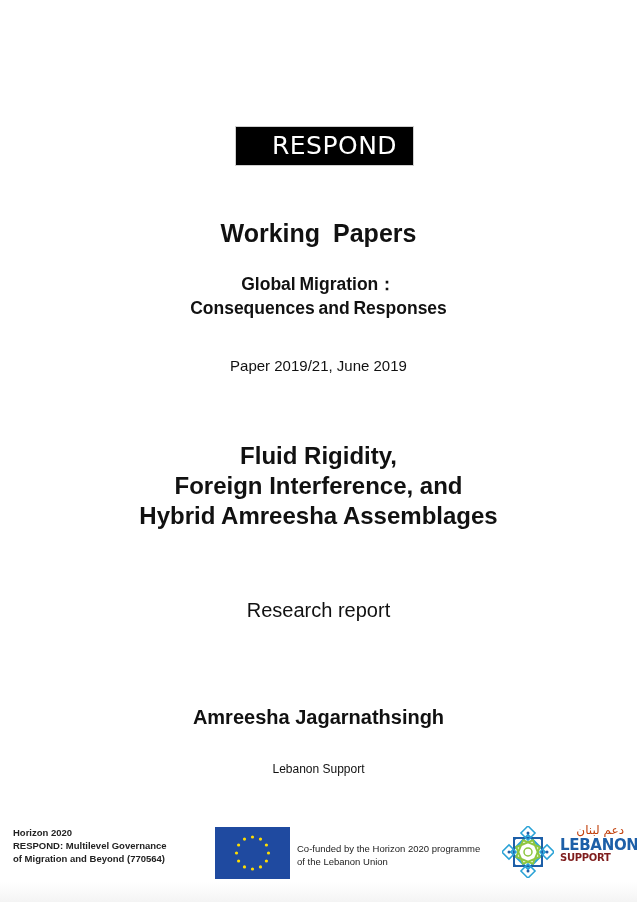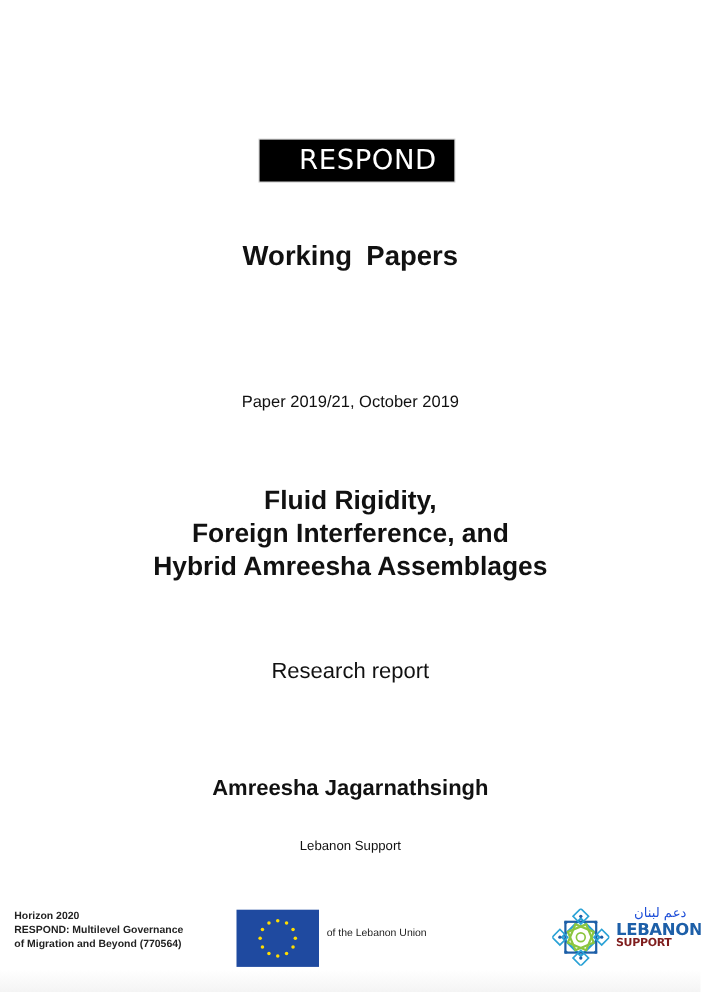--- a/index.html
+++ b/index.html
@@ -40,39 +40,41 @@
       left: 215px; top: 827px; width: 75px; height: 52px;
       background: #1f4aa0;
     }
     #eu-flag svg { display: block; }
 
     .eu-text { left: 297px; top: 842px; font-size: 9.5px; line-height: 13px; color: #222; }
 
     #ls-logo { left: 502px; top: 826px; width: 52px; height: 52px; }
     .ls-arabic {
       left: 566px; top: 823px; width: 58px; text-align: right;
-      color: #1d4ed8; font-family: "DejaVu Sans", sans-serif; font-size: 12px; line-height: 14px;
+      color: #c2410c; font-family: "DejaVu Sans", sans-serif; font-size: 12px; line-height: 14px;
     }
     .ls-word1 { left: 560px; top: 836px; font-size: 15px; font-weight: bold; color: #1d5fa8; letter-spacing: -0.3px; font-family: "DejaVu Sans", sans-serif; }
     .ls-word2 { left: 560px; top: 852px; font-size: 10px; font-weight: bold; color: #7f1d1d; letter-spacing: -0.3px; font-family: "DejaVu Sans", sans-serif; }
 
     .fade {
       left: 0; top: 882px; width: 637px; height: 20px;
       background: linear-gradient(#ffffff, #f4f4f4);
     }
   </style>
 </head>
 <body>
 
 <div id="respond-logo" class="abs">RESPOND</div>
 
 <div class="abs center wp-title">Working  Papers</div>
 <div class="abs center series">
+  <div>Global Migration：</div>
+  <div>Consequences and Responses</div>
 </div>
-<div class="abs center paper-no">Paper 2019/21, October 2019</div>
+<div class="abs center paper-no">Paper 2019/21, June 2019</div>
 
 <div class="abs center main-title">
   <div>Fluid Rigidity,</div>
   <div>Foreign Interference, and</div>
   <div>Hybrid Amreesha Assemblages</div>
 </div>
 <div class="abs center subtype">Research report</div>
 
 <div class="abs center author">Amreesha Jagarnathsingh</div>
 <div class="abs center org">Lebanon Support</div>
@@ -96,20 +98,21 @@
       <circle cx="29.5" cy="39.9" r="1.6"></circle>
       <circle cx="23.6" cy="34" r="1.6"></circle>
       <circle cx="21.5" cy="26" r="1.6"></circle>
       <circle cx="23.6" cy="18" r="1.6"></circle>
       <circle cx="29.5" cy="12.1" r="1.6"></circle>
     </g>
   </svg>
 </div>
 
 <div class="abs eu-text">
+  <div>Co-funded by the Horizon 2020 programme</div>
   <div>of the Lebanon Union</div>
 </div>
 
 <div id="ls-logo" class="abs">
   <svg width="52" height="52" viewBox="0 0 52 52">
     <g fill="none" stroke-width="2">
       <rect x="14" y="14" width="24" height="24" stroke="#2aa2d6" transform="rotate(45 26 26)"></rect>
       <rect x="12" y="12" width="28" height="28" stroke="#1d5fa8"></rect>
       <rect x="17" y="17" width="18" height="18" stroke="#8cc63f" transform="rotate(22.5 26 26)"></rect>
       <rect x="17" y="17" width="18" height="18" stroke="#8cc63f" transform="rotate(67.5 26 26)"></rect>

